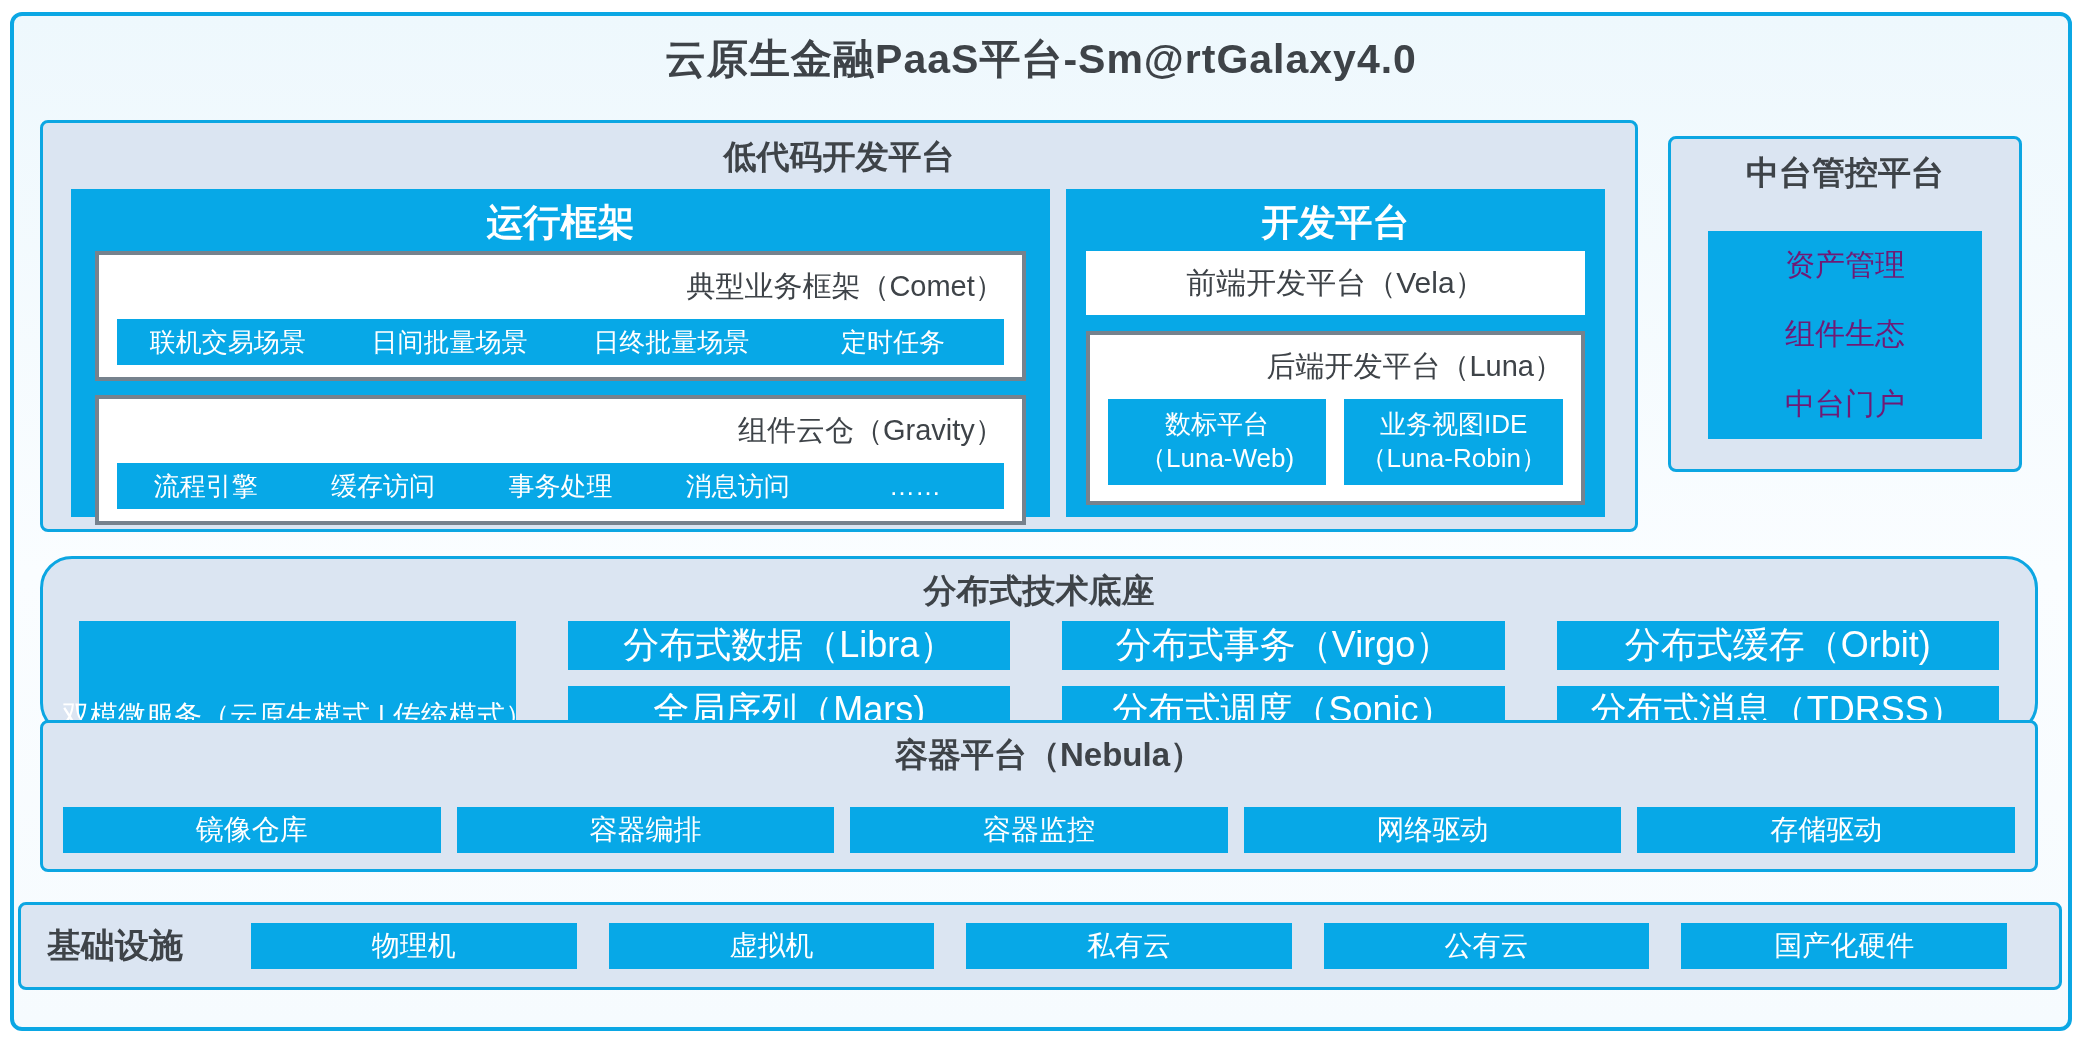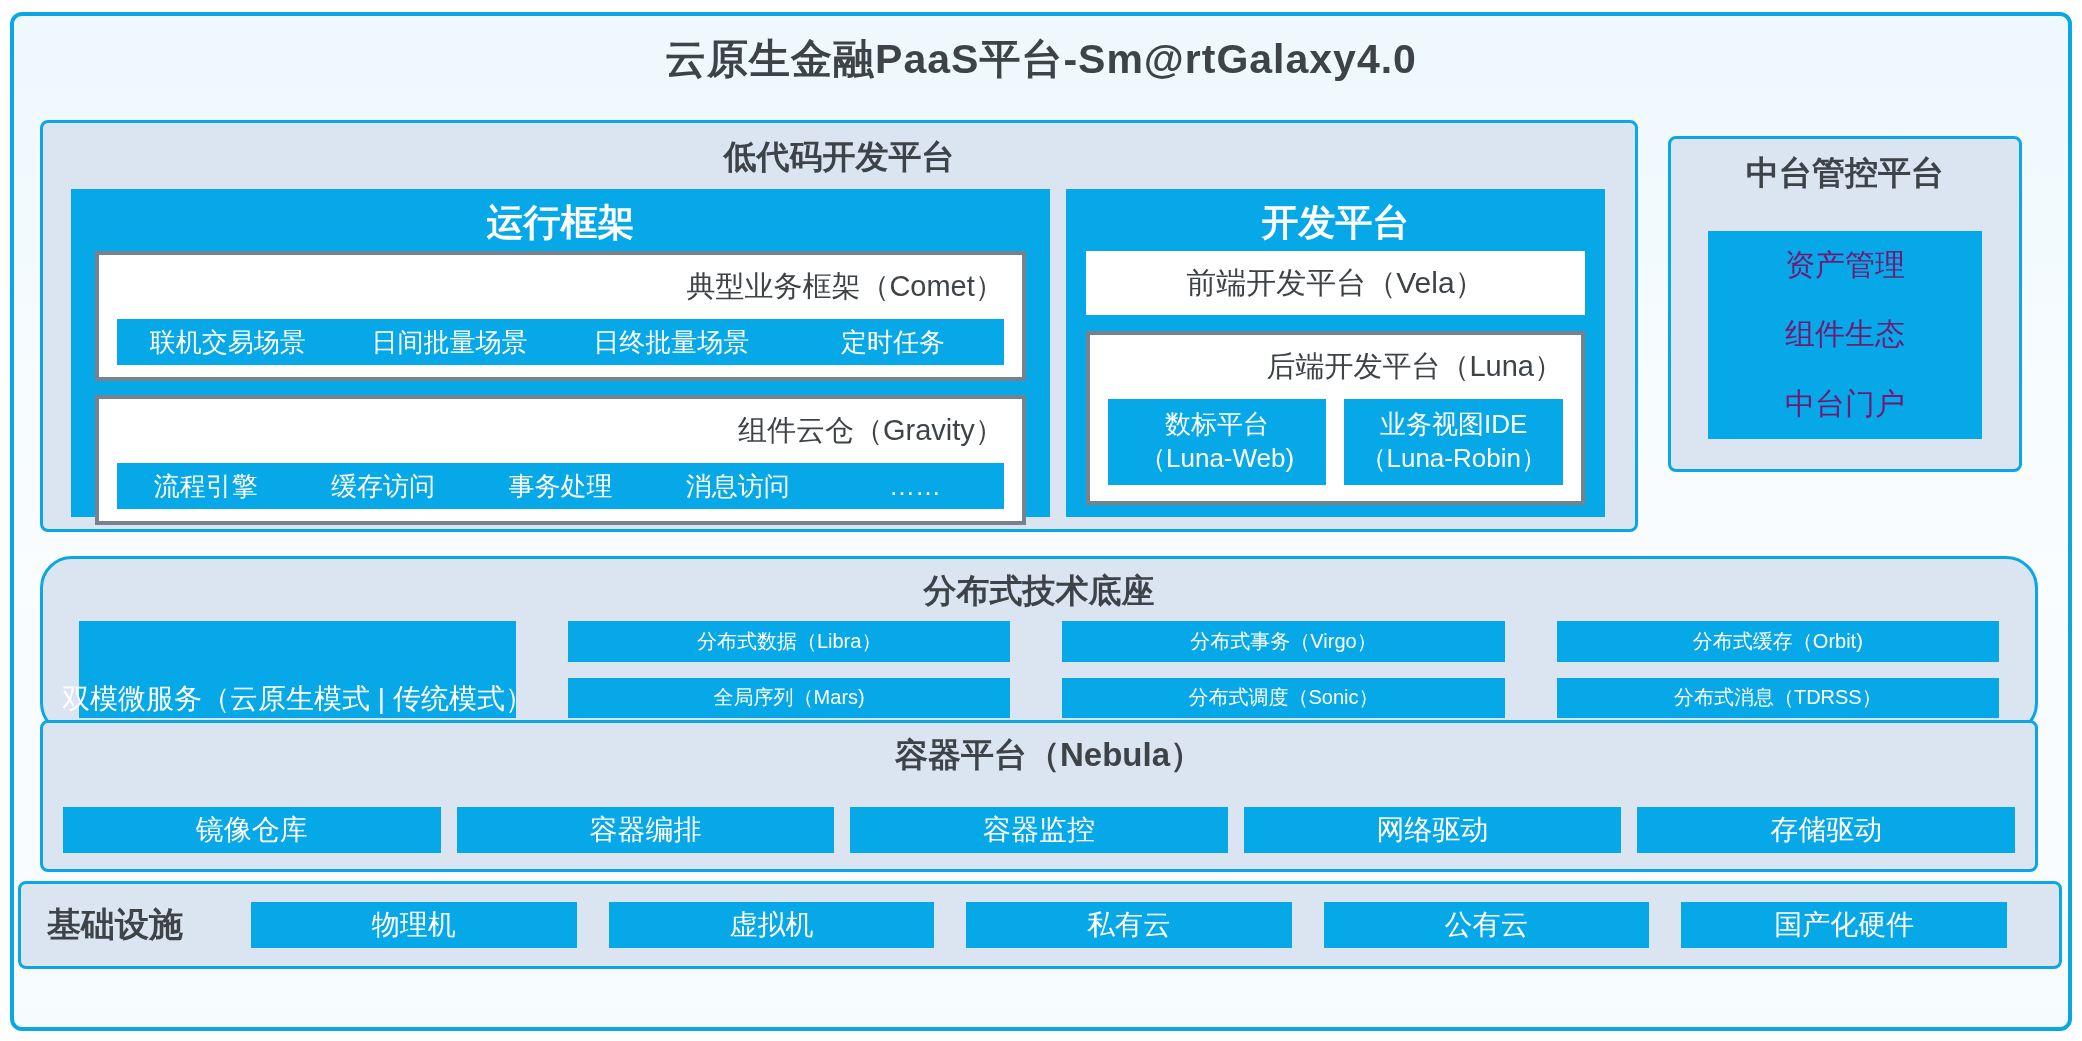--- a/index.html
+++ b/index.html
@@ -53,30 +53,30 @@
   .middle-items{position:absolute;left:37px;right:37px;top:92px;bottom:30px;
     display:flex;flex-direction:column;justify-content:space-between;}
   .middle-box{height:70px;background:#07A8E7;color:#701a75;font-size:30px;
     display:flex;align-items:center;justify-content:center;}
   
   .p-distributed{left:26px;top:540px;width:1998px;height:179px;border-radius:32px;}
   .p-distributed .panel-header{padding-top:10px;}
   .dist-grid{position:absolute;left:36px;right:36px;top:62px;bottom:14px;
     display:grid;grid-template-columns:437px 1fr 1fr 1fr;grid-template-rows:1fr 1fr;
     column-gap:52px;row-gap:16px;}
-  .dist-box{background:#07A8E7;color:#ffffff;font-size:20px;
+  .dist-box{background:#07A8E7;color:#ffffff;font-size:36px;
     display:flex;align-items:center;justify-content:center;white-space:nowrap;}
   .dist-tall{grid-row:1/3;flex-direction:row;line-height:1.35;font-size:28px;align-items:flex-end;}
   
   .p-container{left:26px;top:704px;width:1998px;height:152px;padding-left:20px;}
   .p-container .panel-header{padding-top:10px;}
   .container-chips{position:absolute;left:20px;right:20px;bottom:16px;display:flex;gap:16px;}
   .container-chips .chip{font-size:28px;}
   
-  .p-infra{left:4px;top:865px;width:2044px;height:88px;
+  .p-infra{left:4px;top:886px;width:2044px;height:88px;
     display:flex;align-items:center;padding:0 52px 0 26px;box-sizing:border-box;}
   .infra-label{font-size:34px;font-weight:bold;color:#3E4348;width:168px;flex:0 0 auto;margin-right:36px;white-space:nowrap;}
   .infra-chips{flex:1 1 auto;display:flex;gap:32px;}
   .infra-chips .chip{font-size:28px;}
 </style>
 </head>
 <body>
 
 <div class="frame">
 

